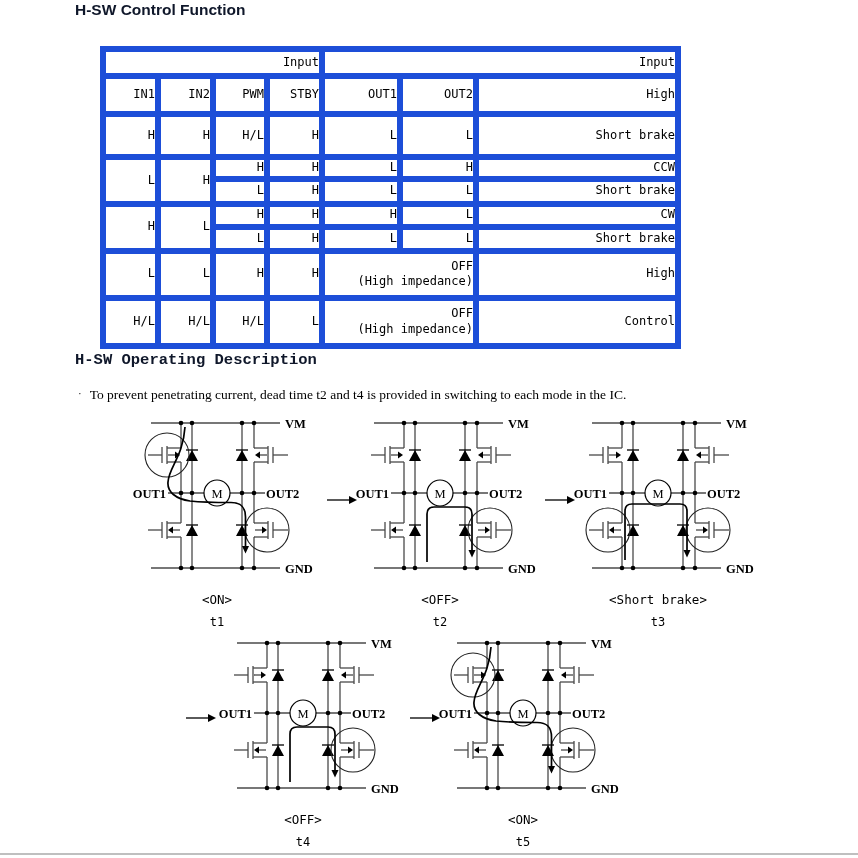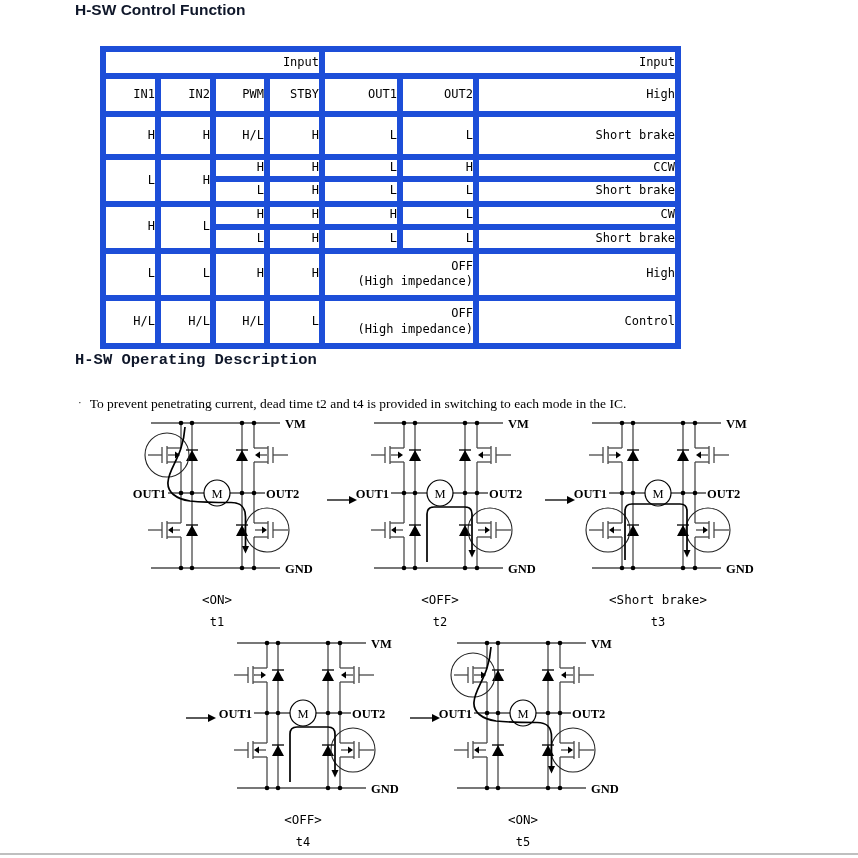--- a/index.html
+++ b/index.html
@@ -7,21 +7,21 @@
     width:858px;height:858px;background:#ffffff;position:relative;
     font-family:"Liberation Sans",sans-serif;overflow:hidden;color:#000;
   }
   .heading{
     position:absolute;margin:0;font:bold 15.5px "Liberation Sans",sans-serif;color:#0f172a;
     white-space:nowrap;
   }
   #heading-control{left:75px;top:1px;}
   #heading-operating{left:75px;top:351px;font-family:Liberation Mono, monospace;}
   .note{
-    position:absolute;left:78px;top:396px;width:720px;
+    position:absolute;left:78px;top:387px;width:720px;
     font:13.5px "Liberation Serif",serif;color:#000;white-space:nowrap;
   }
   .note .bullet{font-size:11px;position:relative;top:-2px;margin-right:8px;}
   table.ctrl{
     position:absolute;left:100px;top:46px;width:577px;
     border-collapse:collapse;table-layout:fixed;
     border:2px solid #000;
     font:12px "DejaVu Sans Mono",monospace;color:#000;
   }
   table.ctrl th,table.ctrl td{

